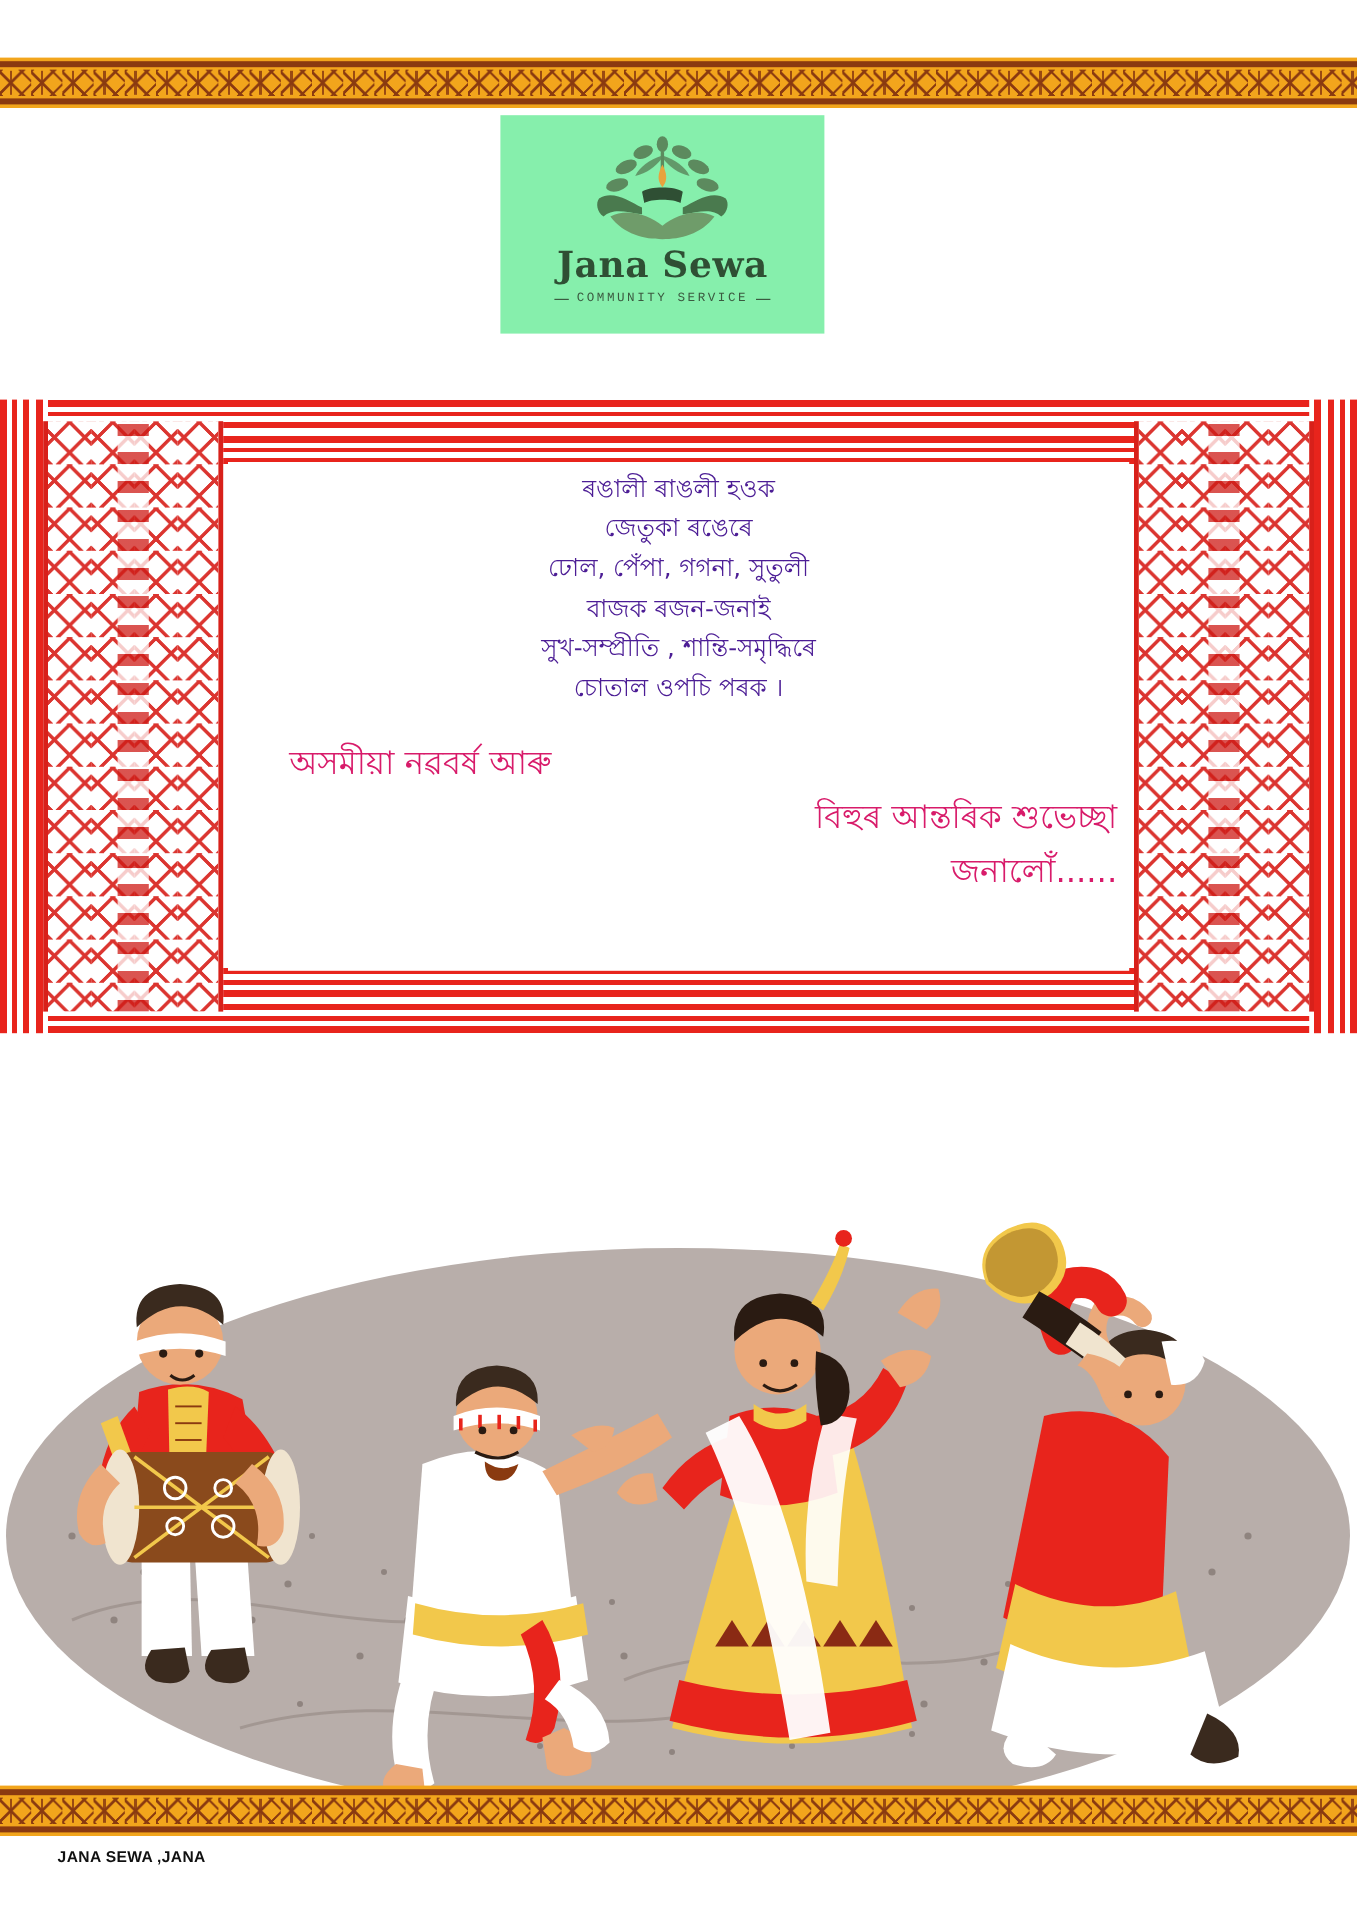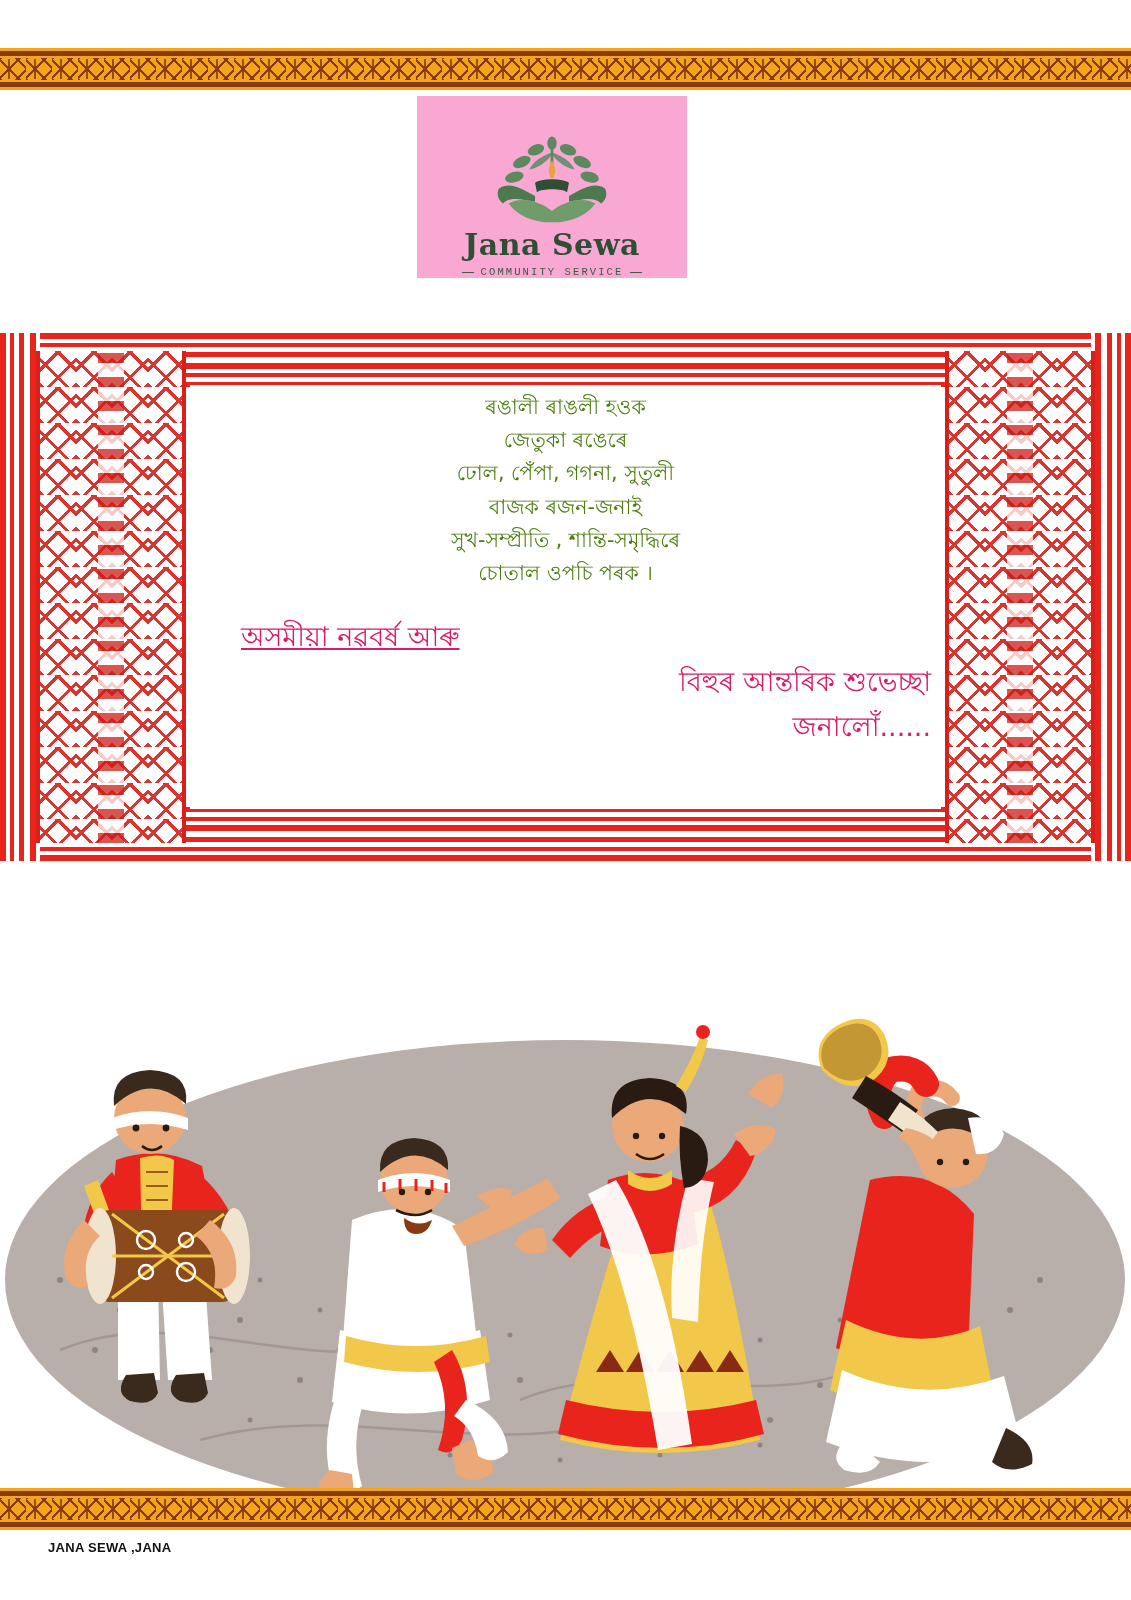--- a/index.html
+++ b/index.html
@@ -57,25 +57,25 @@
     opacity: .85;
   }
 
   
   .logo-box {
     position: absolute;
     left: 417px;
     top: 96px;
     width: 270px;
     height: 182px;
-    background: #f9a8d4;
+    background: #86efac;
     display: flex;
     flex-direction: column;
     align-items: center;
-    justify-content: flex-end;
+    justify-content: flex-start;
     padding-top: 14px;
     box-sizing: border-box;
   }
   .logo-mark { width: 132px; height: 92px; }
   .logo-title {
     color: #2f4f34;
     font-size: 30px;
     font-weight: bold;
     letter-spacing: .5px;
     margin-top: 2px;
@@ -175,37 +175,37 @@
     bottom: 52px;
     background: #ffffff;
   }
 
   .verse {
     position: absolute;
     left: 190px;
     right: 190px;
     top: 58px;
     text-align: center;
-    color: #4d7c0f;
+    color: #4c1d95;
     font-family: "DejaVu Sans", sans-serif;
     font-size: 20.5px;
     line-height: 1.62;
     white-space: pre-line;
   }
   .greeting {
     position: absolute;
     left: 215px;
     right: 200px;
     top: 282px;
     color: #d81b6a;
     font-family: "DejaVu Sans", sans-serif;
     font-size: 27px;
     line-height: 1.66;
   }
-  .greeting .l1 { display: block; text-align: left; padding-left: 26px; text-decoration: underline; }
+  .greeting .l1 { display: block; text-align: left; padding-left: 26px; }
   .greeting .l2 { display: block; text-align: left; padding-left: 74px; }
   .greeting .l3 { display: block; text-align: right; padding-left: 140px; }
   .greeting .l4 { display: block; text-align: right; padding-left: 40px; }
 
   
   .illus {
     position: absolute;
     left: 0;
     top: 880px;
     width: 1131px;

